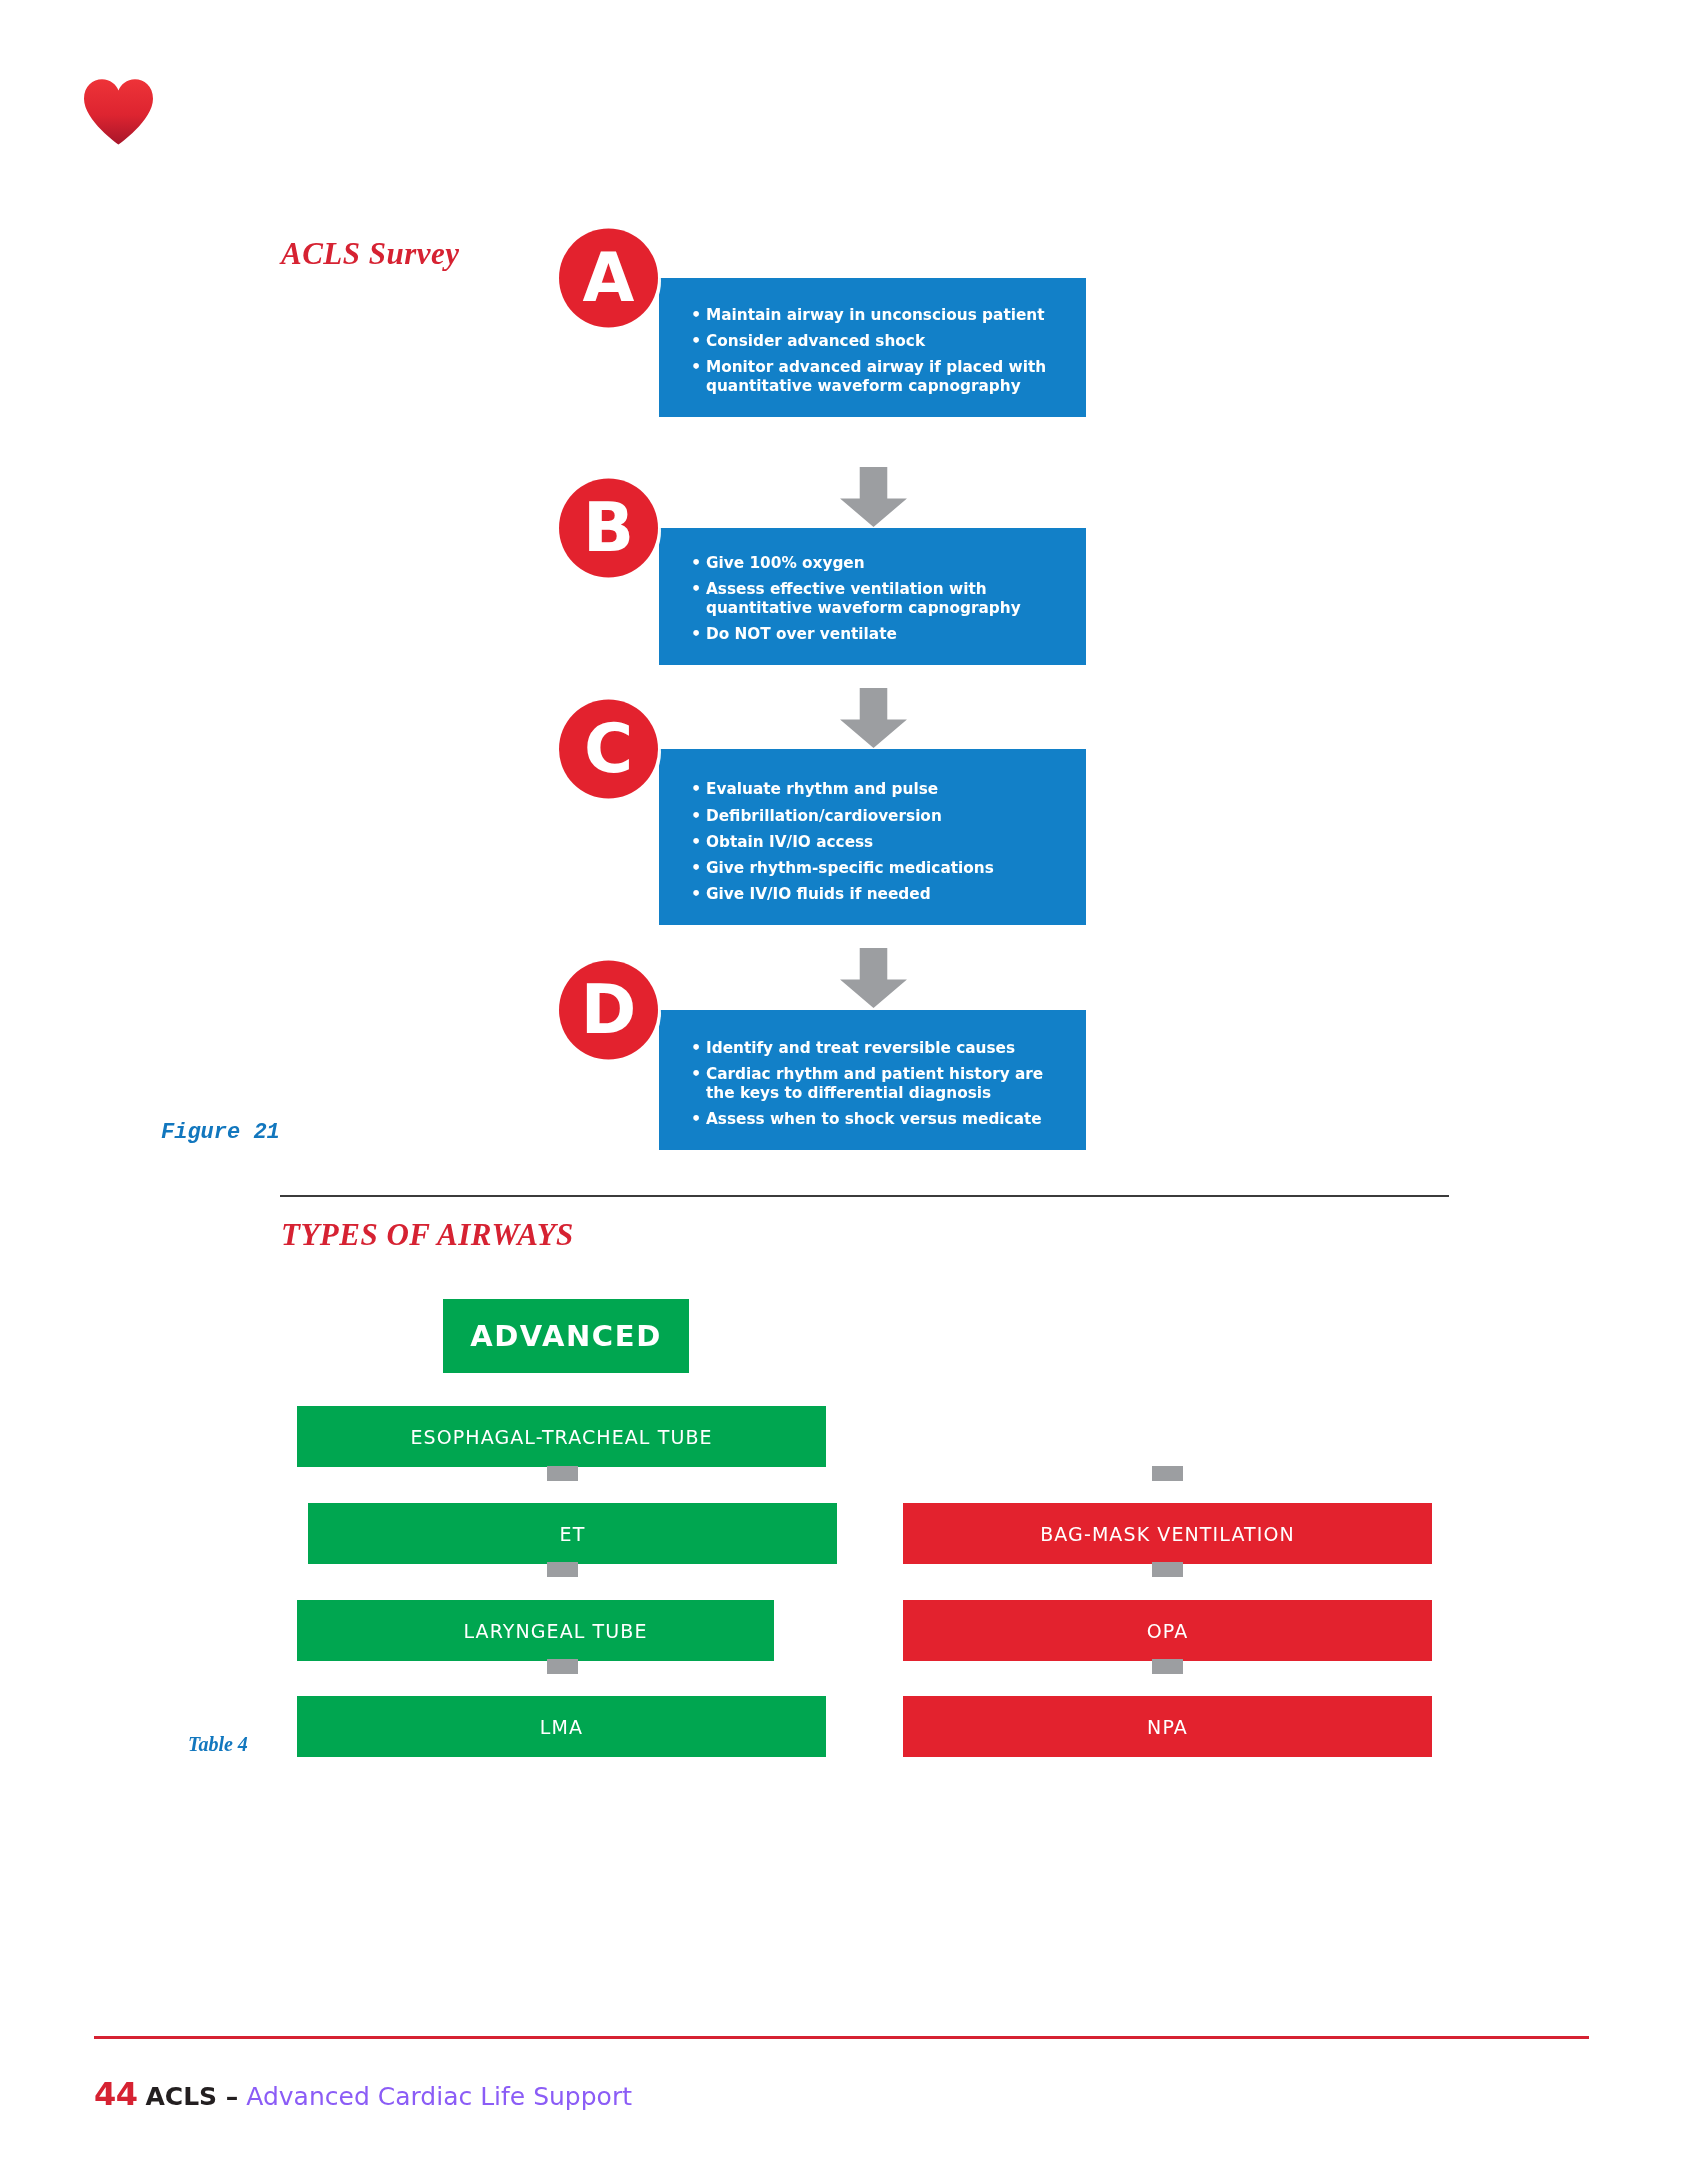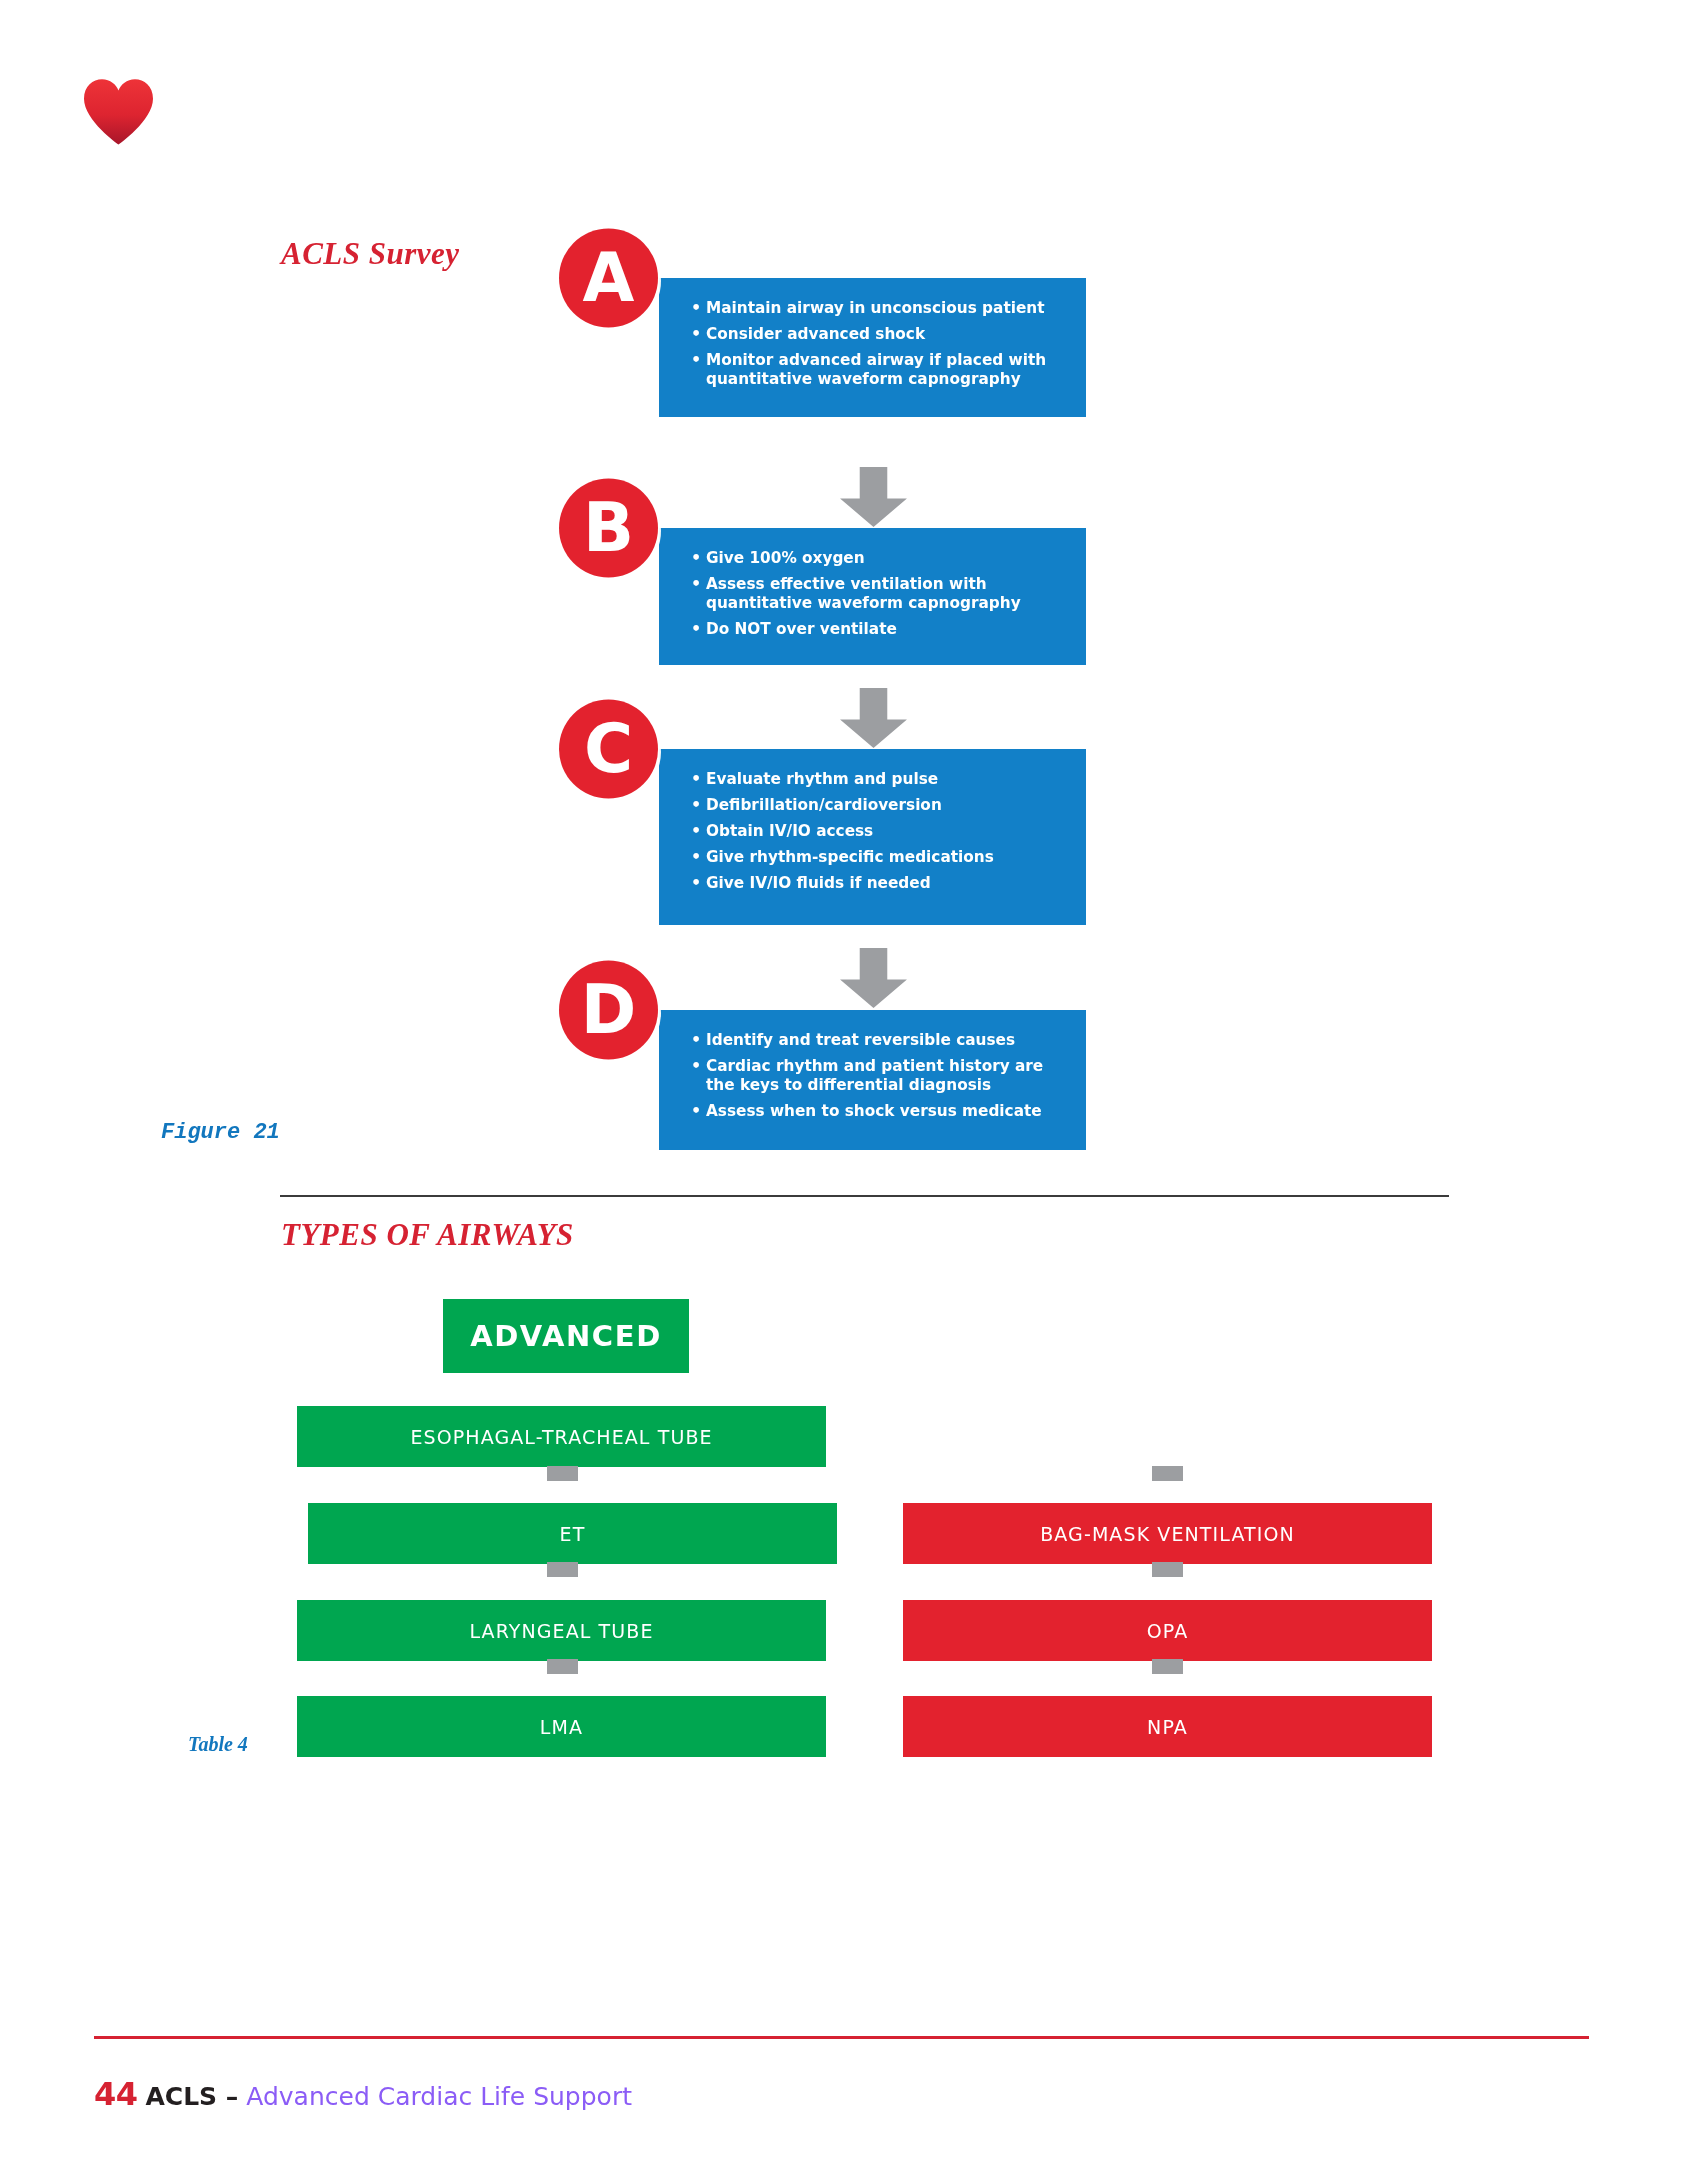--- a/index.html
+++ b/index.html
@@ -74,21 +74,21 @@
   .flow-box {
     position: absolute;
     left: 100px;
     top: 0;
     width: 427px;
     background: #1280C8;
     box-sizing: border-box;
     padding: 14px 18px 14px 32px;
     display: flex;
     flex-direction: column;
-    justify-content: flex-start;
+    justify-content: flex-end;
   }
 
   .flow-badge {
     position: absolute;
     left: 0px;
     top: 50%;
     transform: translateY(-50%);
     width: 99px;
     height: 99px;
     border-radius: 50%;
@@ -303,21 +303,21 @@
   <div class="airway-header advanced" style="left:443px; top:1299px; width:246px;">ADVANCED</div>
 
   <div class="airway-bar green" style="left:297px; top:1406px; width:529px;">ESOPHAGAL-TRACHEAL TUBE</div>
 
   <div class="airway-connector" style="left:547px; top:1466px;"></div>
 
   <div class="airway-bar green" style="left:308px; top:1503px; width:529px;">ET</div>
 
   <div class="airway-connector" style="left:547px; top:1562px;"></div>
 
-  <div class="airway-bar green" style="left:297px; top:1600px; width:529px;">LARYNGEAL TUBE</div>
+  <div class="airway-bar green" style="left:297px; top:1600px; width:437px;padding-left:40px;">LARYNGEAL TUBE</div>
 
   <div class="airway-connector" style="left:547px; top:1659px;"></div>
 
   <div class="airway-bar green" style="left:297px; top:1696px; width:529px;">LMA</div>
 
 
 
   <div class="airway-connector" style="left:1152px; top:1466px;"></div>
 
   <div class="airway-bar red" style="left:903px; top:1503px; width:529px;">BAG-MASK VENTILATION</div>

